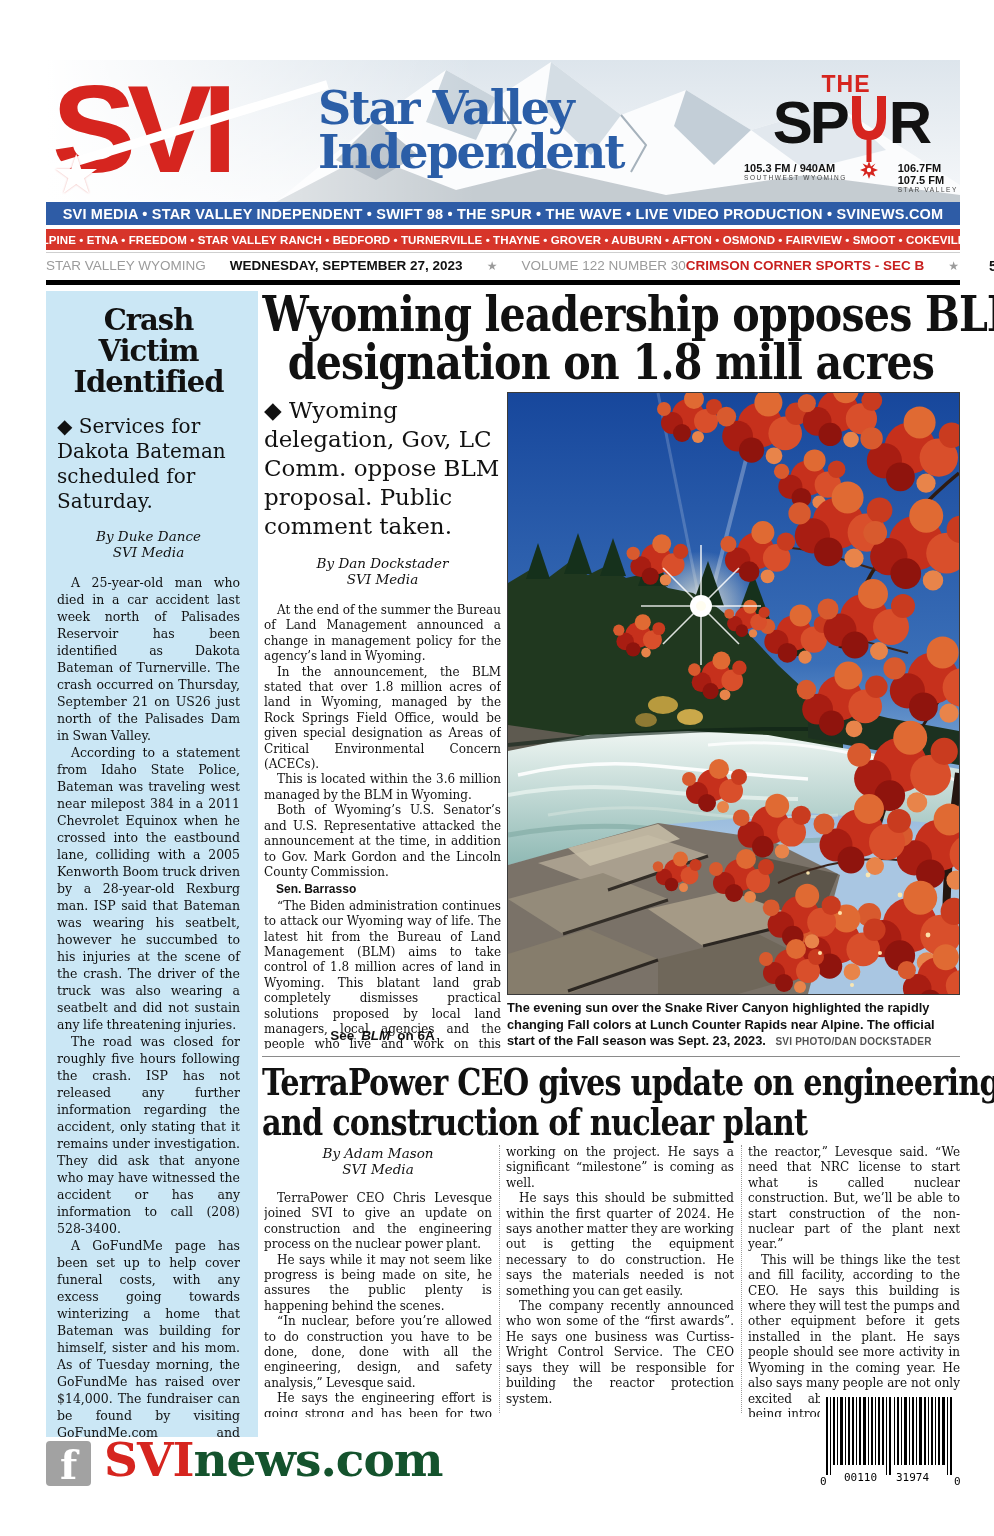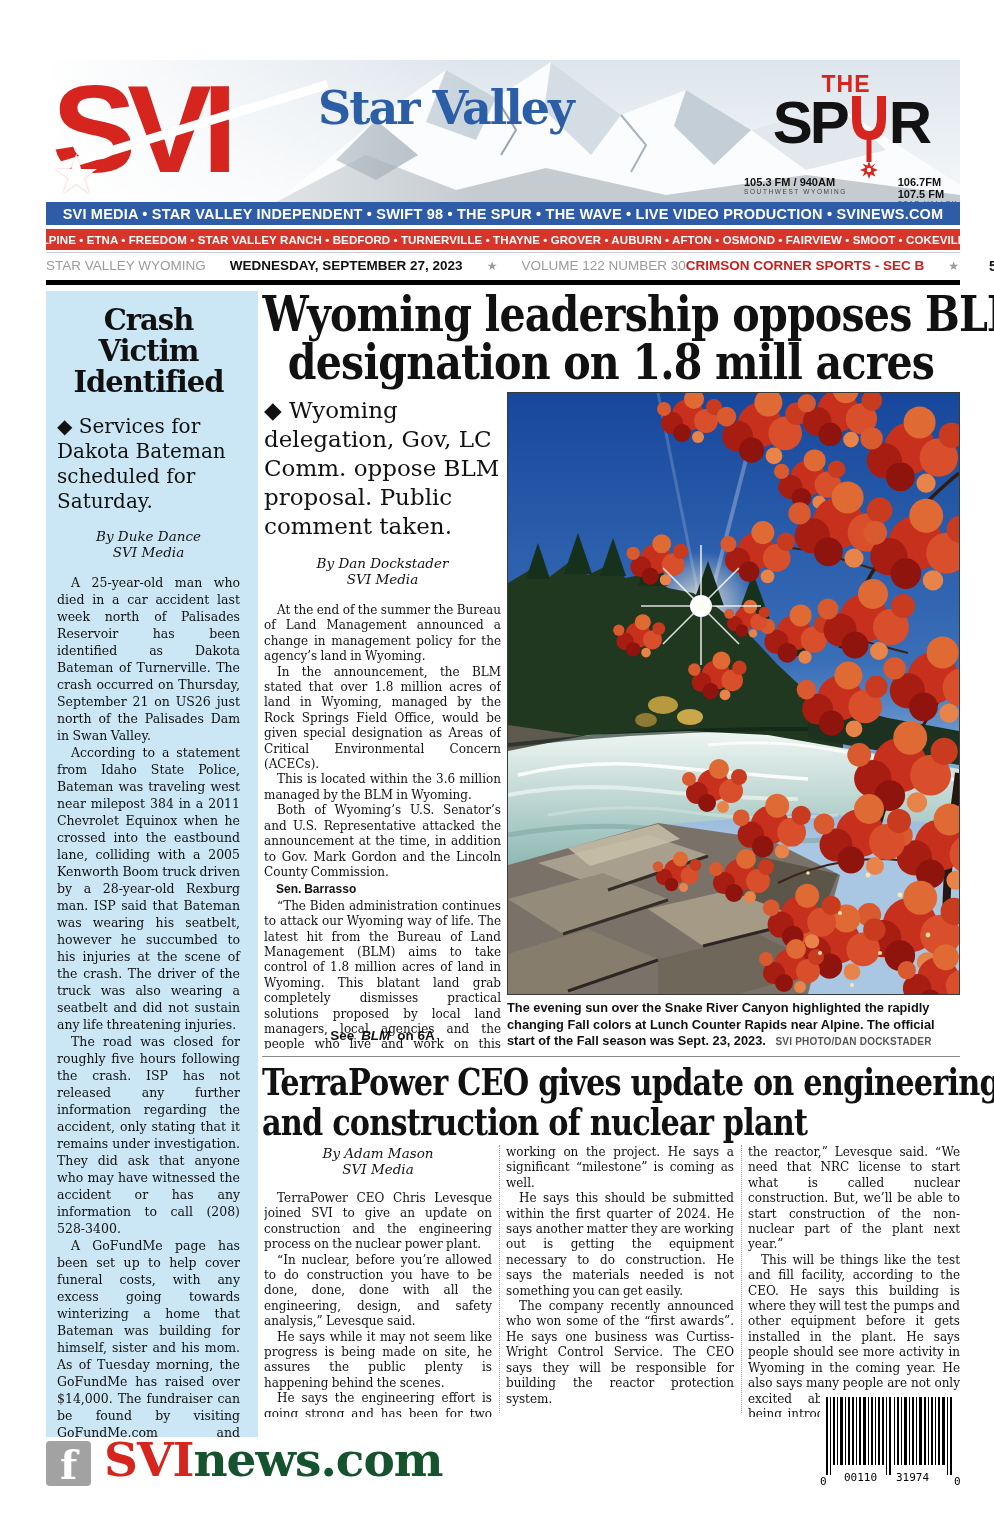--- a/index.html
+++ b/index.html
@@ -18,21 +18,21 @@
   .svi-star{position:absolute;left:0px;bottom:-6px;font-size:54px;color:#fff;
             font-family:"DejaVu Sans",sans-serif;text-shadow:0 0 2px rgba(214,37,31,.4);}
   .paper-name{position:absolute;left:272px;top:26px;color:#2b5ea7;font-weight:bold;
               font-size:46px;line-height:44px;letter-spacing:-2px;}
   .spur{position:absolute;right:2px;top:14px;width:214px;text-align:center;
         font-family:"Liberation Sans",sans-serif;}
   .spur-the{color:#d6251f;font-weight:800;font-size:23px;letter-spacing:1px;line-height:20px;
             margin-left:-10px;}
   .spur-word{display:flex;justify-content:center;align-items:flex-start;height:62px;}
   .spur-word span{font-weight:900;font-size:60px;line-height:58px;color:#121212;letter-spacing:-3px;}
-  .spur-freqs{display:flex;justify-content:space-between;margin-top:20px;}
+  .spur-freqs{display:flex;justify-content:space-between;margin-top:6px;}
   .fq{text-align:left;}
   .fq.right{text-align:left;}
   .fq .big{font-weight:bold;font-size:11px;line-height:12px;color:#111;}
   .fq .small{font-size:6.5px;letter-spacing:1.6px;color:#444;line-height:8px;}
 
   
   .bar{position:absolute;left:46px;width:914px;display:flex;align-items:center;justify-content:center;
        font-family:"Liberation Sans",sans-serif;font-weight:bold;color:#fff;white-space:nowrap;}
   #bar-media{top:202px;height:23px;background:#2e5ca6;font-size:14.5px;letter-spacing:.2px;}
   #bar-towns{top:229px;height:21px;background:#d7352a;font-size:11.5px;letter-spacing:.1px;}
@@ -137,20 +137,21 @@
     </svg>
 
     <div class="svi-logo">
       <span class="svi-text">SVI</span>
       <div class="svi-streak"></div>
       <span class="svi-star">★</span>
     </div>
 
     <div class="paper-name">
       <div>Star Valley</div>
+      <div>Independent</div>
     </div>
 
     <div class="spur">
       <div class="spur-the">THE</div>
       <div class="spur-word">
         <span>SP</span>
         <svg width="42" height="92" viewBox="0 0 42 92" style="margin:2px -1px 0 1px;">
           <path d="M4,0 L4,22 Q4,44 21,44 Q38,44 38,22 L38,0 L29,0 L29,21 Q29,35 21,35 Q13,35 13,21 L13,0 Z" fill="#d6251f"></path>
           <rect x="18.5" y="42" width="5" height="24" fill="#d6251f"></rect>
           <g transform="translate(21,74)" fill="#d6251f">
@@ -382,22 +383,22 @@
     <span class="hl">TerraPower CEO gives update on engineering</span>
     <span class="hl">and construction of nuclear plant</span>
   </div>
 
   <div class="tp-col" id="tp-c1">
     <div class="byline">
       <span>By Adam Mason</span>
       <span class="org">SVI Media</span>
     </div>
     <p>TerraPower CEO Chris Levesque joined SVI to give an update on construction and the engineering process on the nuclear power plant.</p>
+    <p>He says while it may not seem like progress is being made on site, he assures the public plenty is happening behind the scenes.</p>
     <p>“In nuclear, before you’re allowed to do construction you have to be done, done, done with all the engineering, design, and safety analysis,” Levesque said.</p>
-    <p>He says while it may not seem like progress is being made on site, he assures the public plenty is happening behind the scenes.</p>
     <p>He says the engineering effort is going strong and has been for two years. He also says there are about 900 design engineers</p>
   </div>
   <div class="col-rule" id="rule-a"></div>
   <div class="tp-col" id="tp-c2">
     <p class="cont">working on the project. He says a significant “milestone” is coming as well.</p>
     <p>He says this should be submitted within the first quarter of 2024. He says another matter they are working out is getting the equipment necessary to do construction. He says the materials needed is not something you can get easily.</p>
     <p>The company recently announced who won some of the “first awards”. He says one business was Curtiss-Wright Control Service. The CEO says they will be responsible for building the reactor protection system.</p>
 
   </div>
   <div class="col-rule" id="rule-b"></div>

